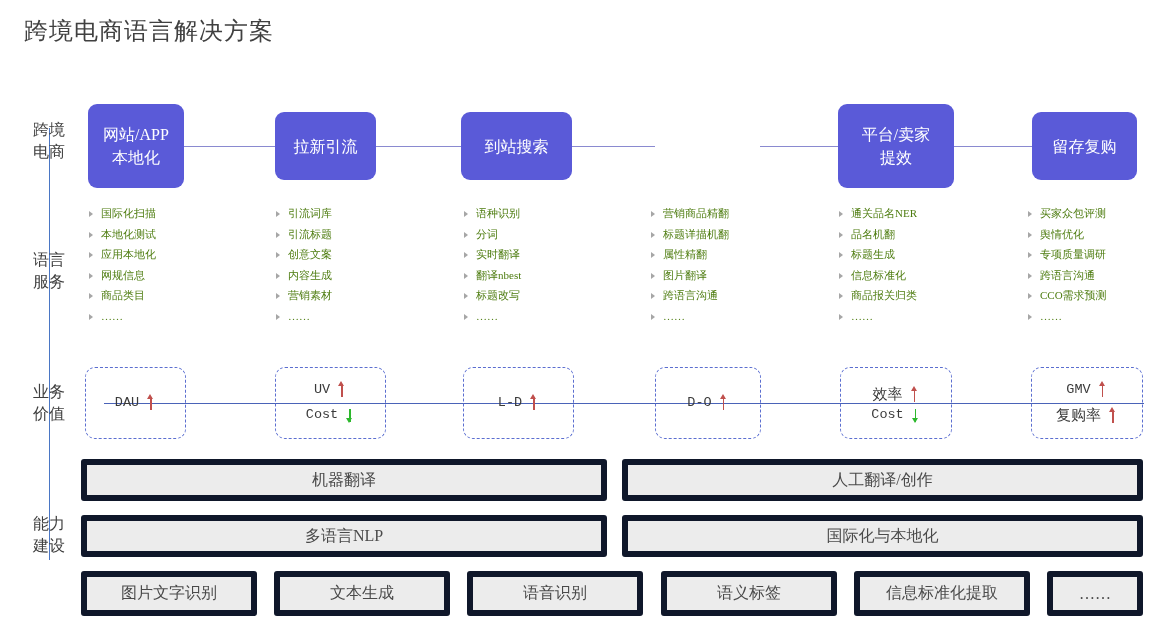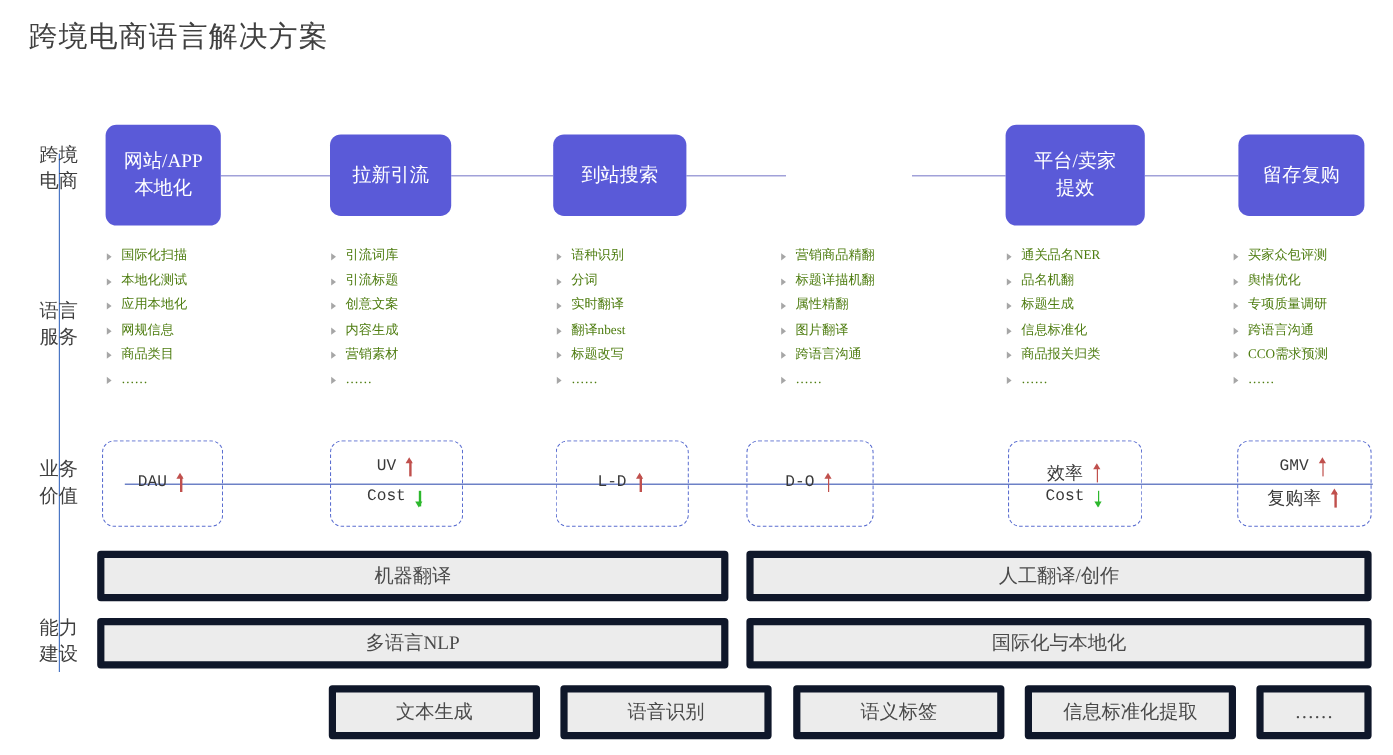--- a/index.html
+++ b/index.html
@@ -281,21 +281,21 @@
     </div>
   <div class="vbox" style="left:463px;top:367px;width:111px;height:72px;">
       <div class="vrow" style="top: 26px;">
         <span class="txt">L-D</span>
         <span class="arrow up">
           <b></b>
           <i></i>
         </span>
       </div>
     </div>
-  <div class="vbox" style="left:622px;top:367px;width:106px;height:72px;">
+  <div class="vbox" style="left:655px;top:367px;width:106px;height:72px;">
       <div class="vrow" style="top: 26px;">
         <span class="txt">D-O</span>
         <span class="arrow up">
           <b></b>
           <i></i>
         </span>
       </div>
     </div>
   <div class="vbox" style="left:840px;top:367px;width:112px;height:72px;">
       <div class="vrow" style="top: 17px;">
@@ -337,20 +337,23 @@
     <span>人工翻译/创作</span>
   </div>
 
   <div class="cap" style="left:81px;top:515px;width:526px;height:42px;">
     <span>多语言NLP</span>
   </div>
   <div class="cap" style="left:622px;top:515px;width:521px;height:42px;justify-content:center;">
     <span>国际化与本地化</span>
   </div>
 
+  <div class="cap small" style="left:81px;top:571px;width:176px;height:45px;">
+    <span>图片文字识别</span>
+  </div>
   <div class="cap small" style="left:274px;top:571px;width:176px;height:45px;">
     <span>文本生成</span>
   </div>
   <div class="cap small" style="left:467px;top:571px;width:176px;height:45px;">
     <span>语音识别</span>
   </div>
   <div class="cap small" style="left:661px;top:571px;width:176px;height:45px;">
     <span>语义标签</span>
   </div>
   <div class="cap small" style="left:854px;top:571px;width:176px;height:45px;">

